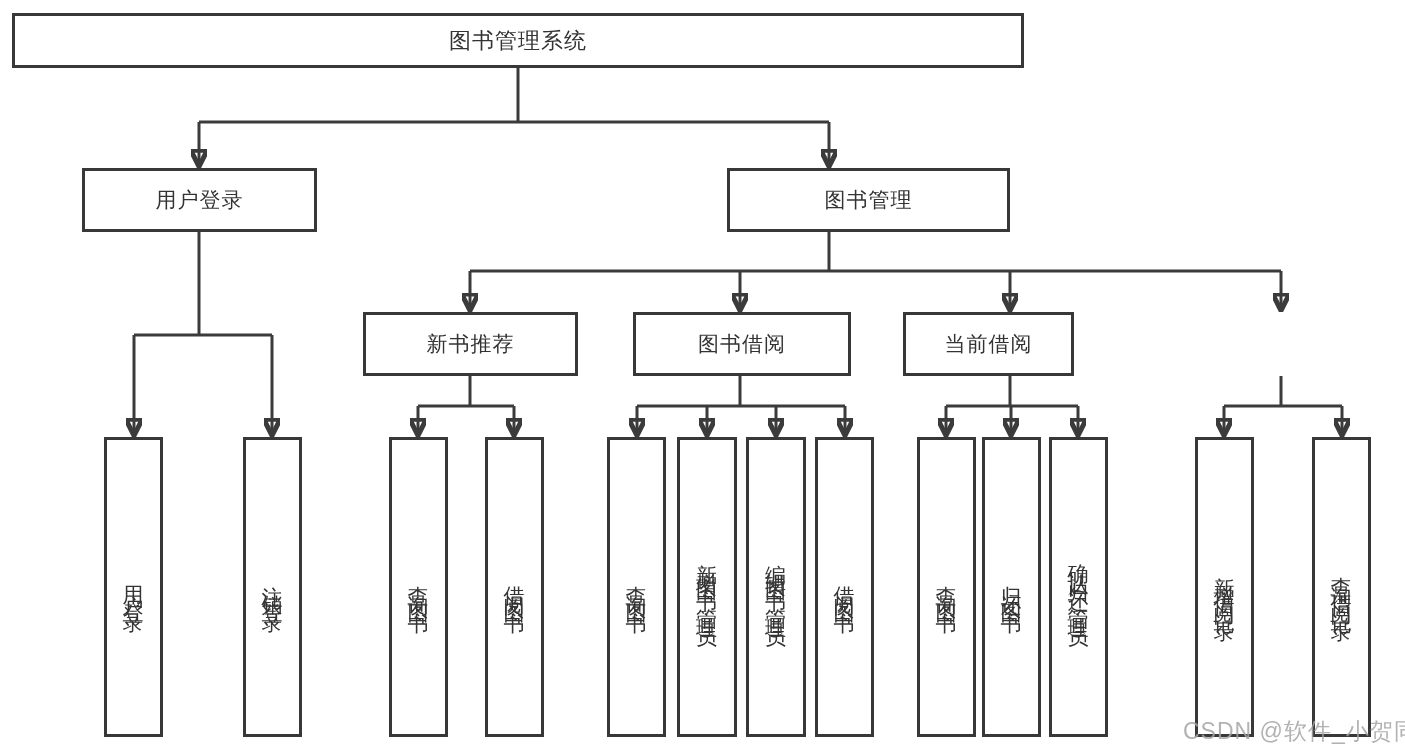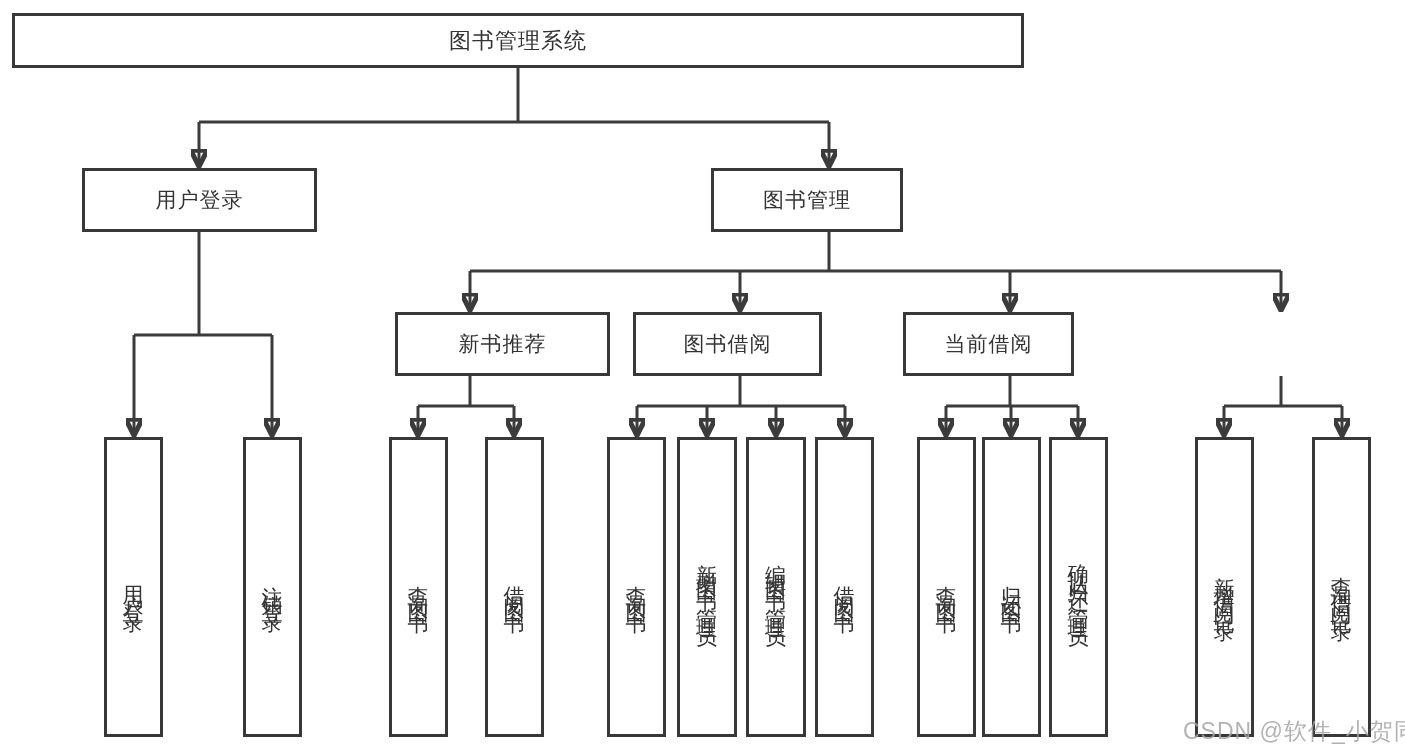--- a/index.html
+++ b/index.html
@@ -127,24 +127,24 @@
       <path d="M1281 376 V406"></path>
       <path d="M1224 406 H1342"></path>
       <line x1="1224" y1="406" x2="1224" y2="434" marker-end="url(#ah)"></line>
       <line x1="1342" y1="406" x2="1342" y2="434" marker-end="url(#ah)"></line>
     </g>
   </svg>
 
   <div class="box h-box root-box" style="left:12px; top:13px; width:1012px; height:55px;">图书管理系统</div>
 
   <div class="box h-box" style="left:82px; top:168px; width:235px; height:64px;">用户登录</div>
-  <div class="box h-box" style="left:711px; top:168px; width:192px; height:64px;">图书管理</div>
+  <div class="box h-box" style="left:727px; top:168px; width:283px; height:64px;">图书管理</div>
 
-  <div class="box h-box" style="left:363px; top:312px; width:215px; height:64px;margin-left:32px;">新书推荐</div>
-  <div class="box h-box" style="left:633px; top:312px; width:189px; height:64px;">图书借阅</div>
+  <div class="box h-box" style="left:363px; top:312px; width:215px; height:64px;">新书推荐</div>
+  <div class="box h-box" style="left:633px; top:312px; width:218px; height:64px;">图书借阅</div>
   <div class="box h-box" style="left:903px; top:312px; width:171px; height:64px;">当前借阅</div>
 
   <div class="box v-box" style="left:104px; top:437px; width:59px; height:300px;">用户登录</div>
   <div class="box v-box" style="left:243px; top:437px; width:59px; height:300px;">注销登录</div>
 
   <div class="box v-box" style="left:389px; top:437px; width:59px; height:300px;">查询图书</div>
   <div class="box v-box" style="left:485px; top:437px; width:59px; height:300px;">借阅图书</div>
 
   <div class="box v-box" style="left:607px; top:437px; width:59px; height:300px;">查询图书</div>
   <div class="box v-box" style="left:677px; top:437px; width:60px; height:300px;">新增图书（管理员）</div>

